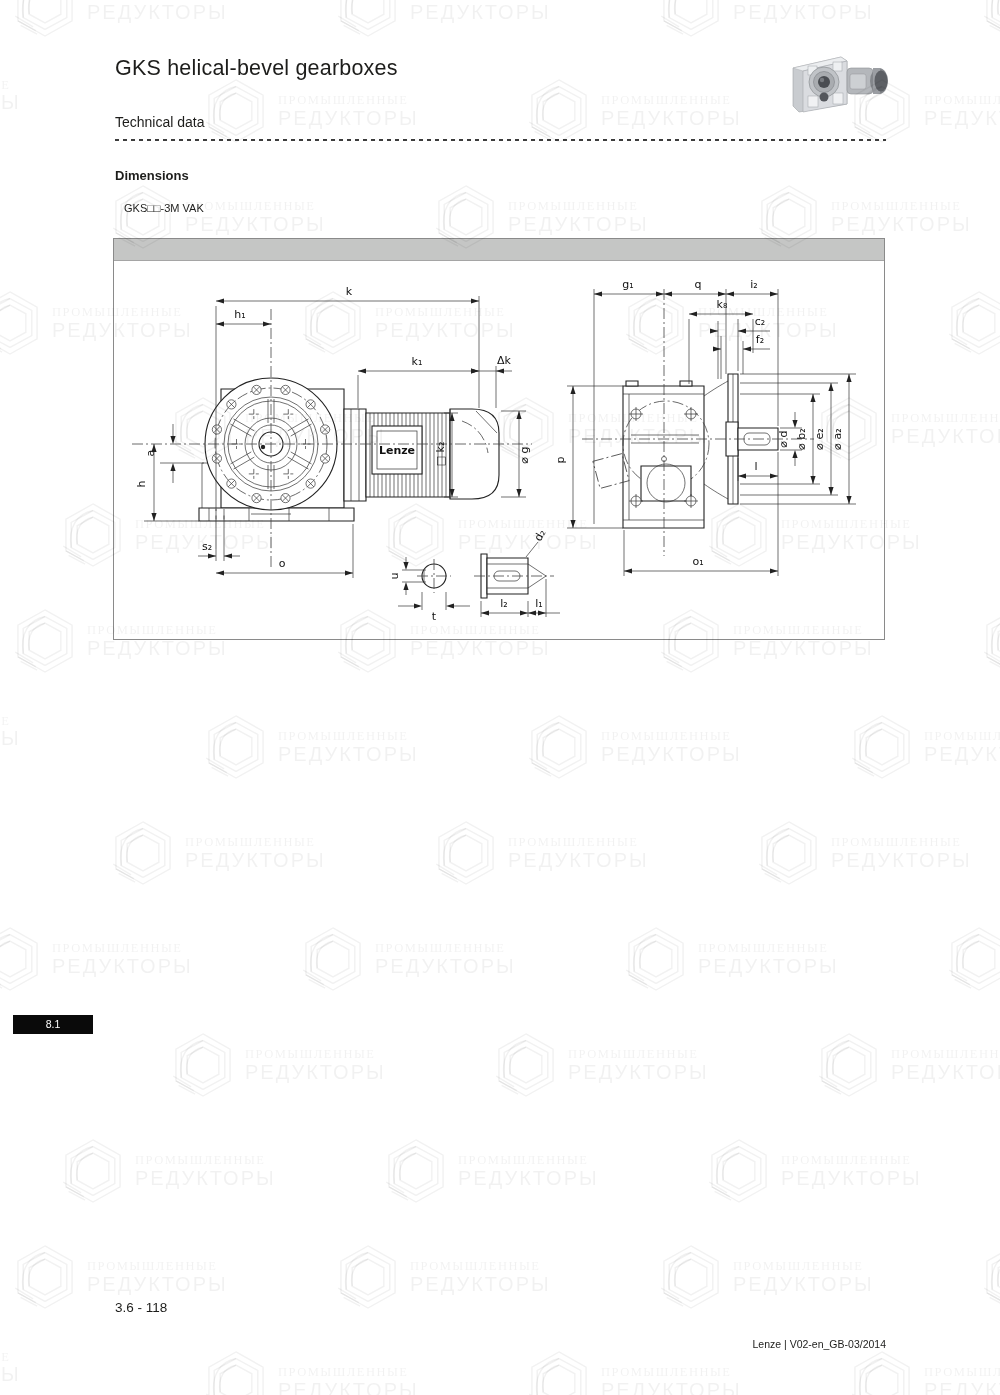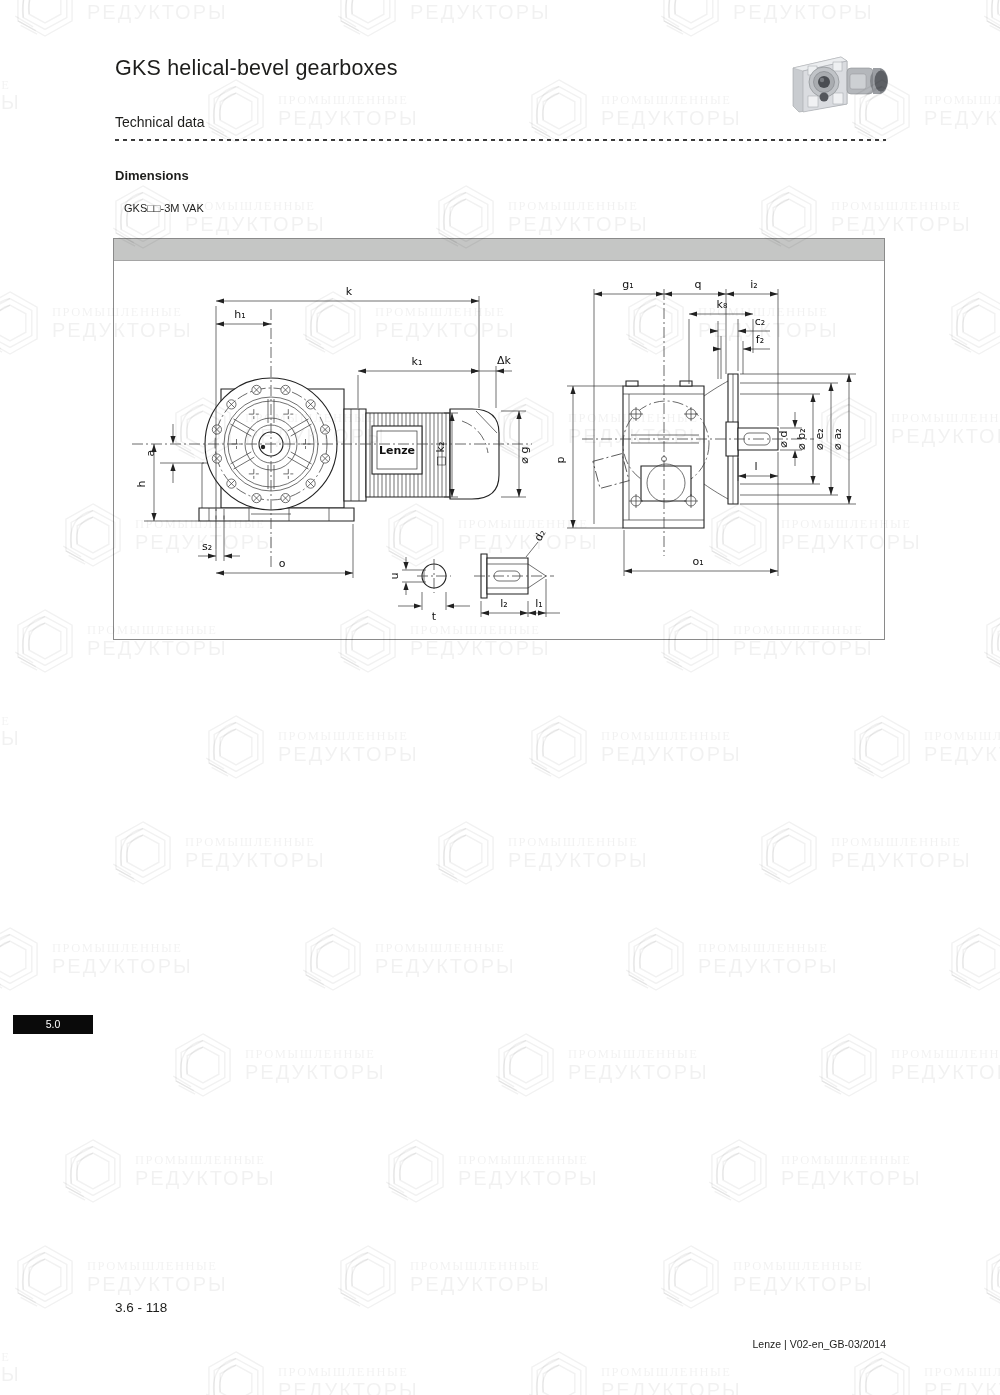--- a/index.html
+++ b/index.html
@@ -304,21 +304,21 @@
         <path class="ah" d="M735,113 l-2.6,8 h5.2 z M735,243 l-2.6,-8 h5.2 z"></path>
         <text class="dl" x="727" y="178" transform="rotate(-90 727 178)">⌀ a₂</text>
 
         <path class="dim" d="M510,269 V315 M510,310 H664"></path>
         <path class="ah" d="M510,310 l8,-2.6 v5.2 z M664,310 l-8,-2.6 v5.2 z"></path>
         <text class="dl" x="584" y="304">o₁</text>
       </g>
     </svg>
   </div>
 
-  <div class="abs tab">5.0</div>
+  <div class="abs tab">8.1</div>
 
   <div class="abs foot-l">3.6 - 118</div>
   <div class="abs foot-r">Lenze | V02-en_GB-03/2014</div>
 
   <div class="wm-layer" id="wm-layer">
       <div class="wm-tile" style="left: 12px; top: -28px;">
         <svg viewBox="0 0 100 100" width="66" height="66">
           <g fill="none" stroke="rgba(0,0,0,0.055)" stroke-width="2.2">
             <path d="M50,3 L91,26 L91,74 L50,97 L9,74 L9,26 Z"></path>
             <path d="M50,13 L83,31 L83,69 L50,87 L17,69 L17,31 Z"></path>

